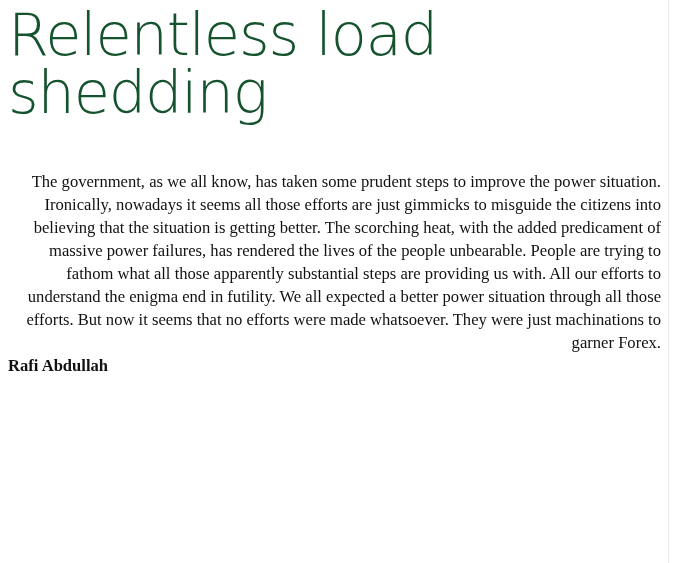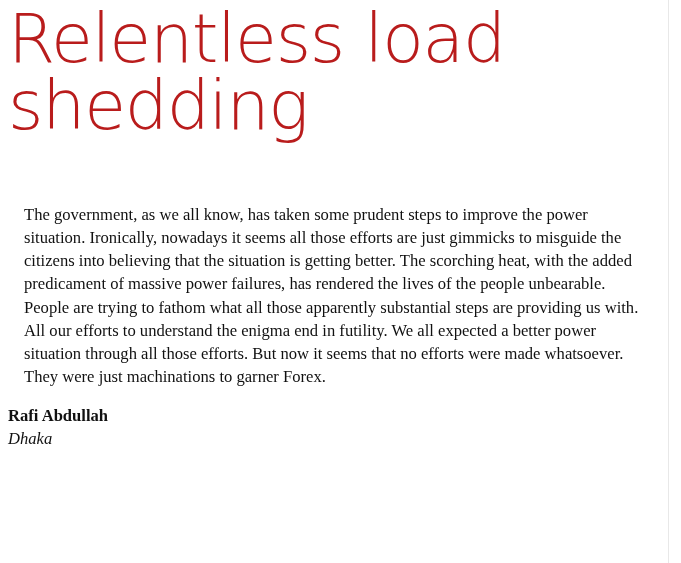--- a/index.html
+++ b/index.html
@@ -29,36 +29,36 @@
     right: 0;
     top: 0;
     width: 12px;
     height: 563px;
     background: #ffffff;
     border-left: 1px solid #e8e8e8;
   }
   .headline {
     font-family: "DejaVu Sans", sans-serif;
     font-weight: 300;
-    font-size: 68px;
+    font-size: 59px;
     line-height: 0.98;
     letter-spacing: -1.2px;
-    color: #b91c1c;
+    color: #14532d;
     margin: 0;
     padding-top: 6px;
     max-width: 660px;
   }
   .body-copy {
     font-family: "Liberation Serif", serif;
     font-size: 16.6px;
     line-height: 1.39;
     color: #111111;
-    margin: 16px;
+    margin: 0;
     padding-top: 48px;
-    text-align: left;
+    text-align: right;
     max-width: 660px;
   }
   .byline {
     font-family: "Liberation Serif", serif;
     font-size: 16.6px;
     line-height: 1.39;
     font-weight: bold;
     color: #111111;
     margin: 0;
   }
@@ -71,15 +71,14 @@
     margin: 0;
   }
 </style>
 </head>
 <body>
 
 <div class="page">
   <h1 class="headline">Relentless load shedding</h1>
   <p class="body-copy">The government, as we all know, has taken some prudent steps to improve the power situation. Ironically, nowadays it seems all those efforts are just gimmicks to misguide the citizens into believing that the situation is getting better. The scorching heat, with the added predicament of massive power failures, has rendered the lives of the people unbearable. People are trying to fathom what all those apparently substantial steps are providing us with. All our efforts to understand the enigma end in futility. We all expected a better power situation through all those efforts. But now it seems that no efforts were made whatsoever. They were just machinations to garner Forex.</p>
   <p class="byline">Rafi Abdullah</p>
-  <p class="location">Dhaka</p>
 </div>
 <div class="right-edge"></div>
 
 </body></html>

